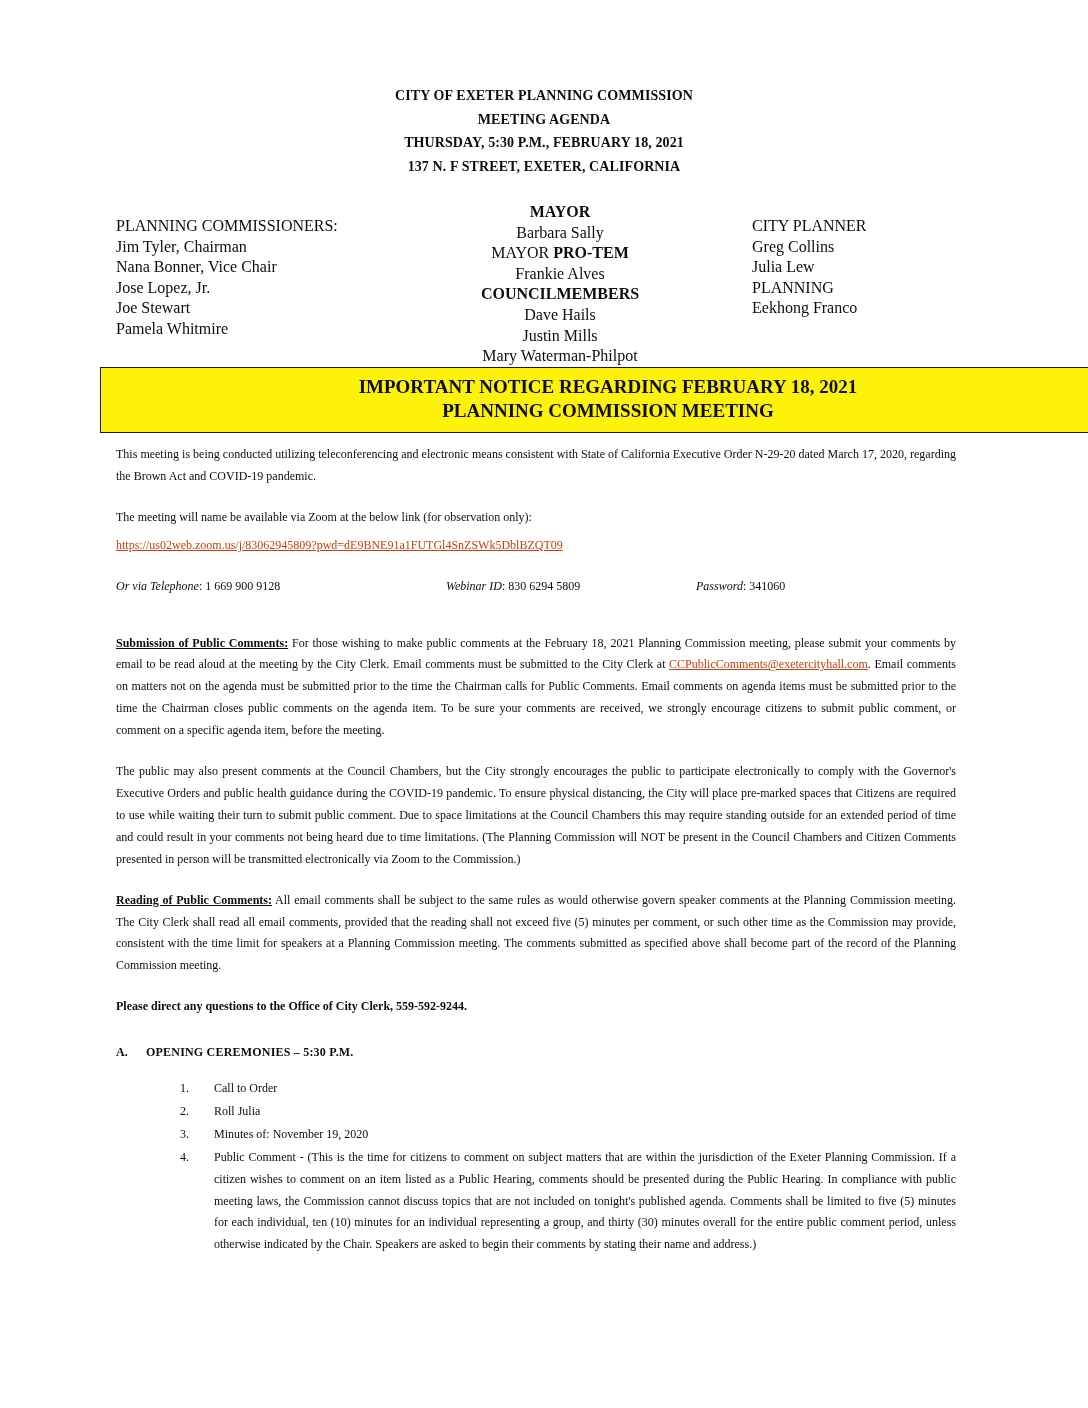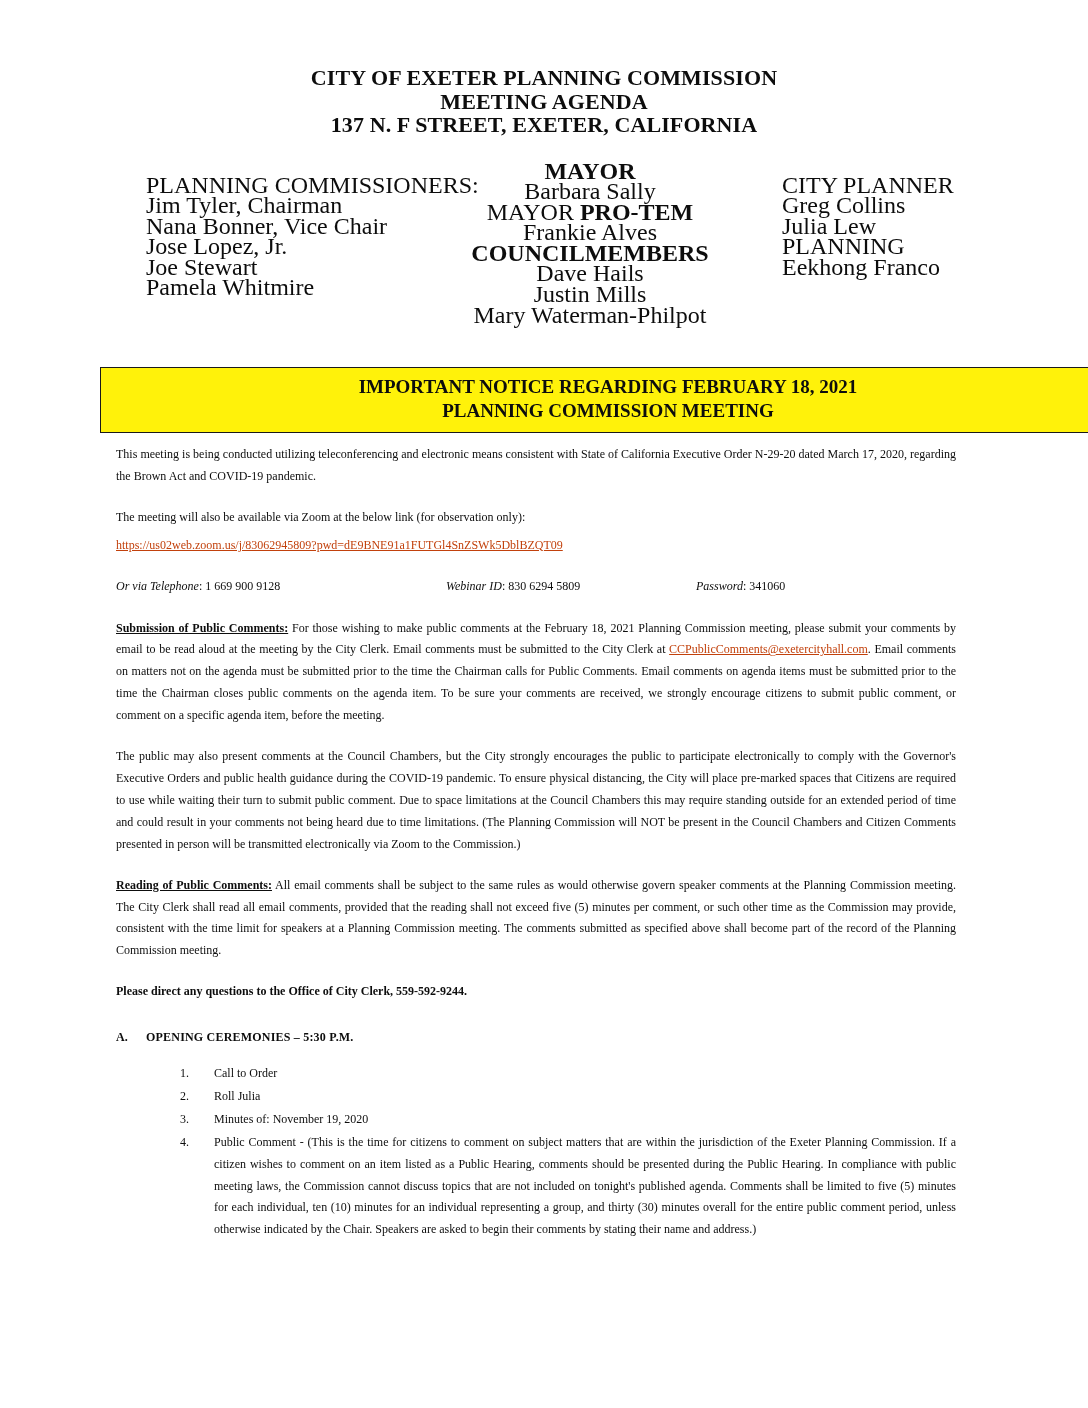--- a/index.html
+++ b/index.html
@@ -21,35 +21,34 @@
     width: 1088px;
     height: 1408px;
     box-sizing: border-box;
     padding: 0;
   }
 
   
   .doc-header {
     text-align: center;
     font-weight: bold;
-    font-size: 22px;
+    font-size: 14px;
     line-height: 23.5px;
     letter-spacing: 0.1px;
-    padding-top: 66px;
+    padding-top: 84px;
   }
   .doc-header div { white-space: nowrap; }
 
   
   .officials {
     position: relative;
     margin-top: 24px;
     height: 150px;
-    font-size: 24px;
+    font-size: 16px;
     line-height: 20.6px;
-    margin-left: 30px;
   }
   .col {
     position: absolute;
     top: 0;
   }
   .col-left  { left: 116px;  text-align: left; width: 330px; }
   .col-mid   { left: 420px;  text-align: center; width: 280px; padding-top: 0; }
   .col-right { left: 752px;  text-align: left; width: 300px; padding-top: 14px; }
   .col-left  .row { white-space: nowrap; }
   .col-mid   .row { white-space: nowrap; }
@@ -86,21 +85,21 @@
   .para { margin: 0 0 19px 0; }
   .para.tight { margin-bottom: 6px; }
   .para.justify { text-align: justify; }
   .lead { font-weight: bold; text-decoration: underline; }
   .link {
     color: #c2410c;
     text-decoration: underline;
     word-break: break-all;
   }
   .tele-line {
-    margin: 0 0 20px 0;
+    margin: 0 0 35px 0;
     white-space: nowrap;
   }
   .tele-line .ital { font-style: italic; }
   .tele-seg { display: inline-block; }
   .seg-phone { width: 330px; }
   .seg-webinar { width: 250px; }
 
   .questions {
     font-weight: bold;
     margin: 0 0 24px 0;
@@ -137,20 +136,21 @@
   }
 </style>
 </head>
 <body>
 
 <div class="page">
 
   <div class="doc-header">
     <div>CITY OF EXETER PLANNING COMMISSION</div>
     <div>MEETING AGENDA</div>
+    <div>THURSDAY, 5:30 P.M., FEBRUARY 18, 2021</div>
     <div>137 N. F STREET, EXETER, CALIFORNIA</div>
   </div>
 
   <div class="officials">
 
     <div class="col col-left">
       <div class="spacer"></div>
       <div class="row">PLANNING COMMISSIONERS:</div>
       <div class="row">Jim Tyler, Chairman</div>
       <div class="row">Nana Bonner, Vice Chair</div>
@@ -181,21 +181,21 @@
 
   <div class="notice-banner">
     <div>IMPORTANT NOTICE REGARDING FEBRUARY 18, 2021</div>
     <div>PLANNING COMMISSION MEETING</div>
   </div>
 
   <div class="body-area">
 
     <p class="para justify">This meeting is being conducted utilizing teleconferencing and electronic means consistent with State of California Executive Order N-29-20 dated March 17, 2020, regarding the Brown Act and COVID-19 pandemic.</p>
 
-    <p class="para tight">The meeting will also be available via Zoom at the below link (for observation only):</p>
+    <p class="para tight">The meeting will name be available via Zoom at the below link (for observation only):</p>
 
     <p class="para">
       <a href="#" class="link">https://us02web.zoom.us/j/83062945809?pwd=dE9BNE91a1FUTGl4SnZSWk5DblBZQT09</a>
     </p>
 
     <p class="tele-line">
       <span class="tele-seg seg-phone"><span class="ital">Or via Telephone</span><span>: 1 669 900 9128</span></span><span class="tele-seg seg-webinar"><span class="ital">Webinar ID</span><span>: 830 6294 5809</span></span><span class="tele-seg"><span class="ital">Password</span><span>: 341060</span></span>
     </p>
 
     <p class="para justify"><span class="lead">Submission of Public Comments:</span><span> For those wishing to make public comments at the February 18, 2021 Planning Commission meeting, please submit your comments by email to be read aloud at the meeting by the City Clerk. Email comments must be submitted to the City Clerk at </span><a href="#" class="link">CCPublicComments@exetercityhall.com</a><span>. Email comments on matters not on the agenda must be submitted prior to the time the Chairman calls for Public Comments. Email comments on agenda items must be submitted prior to the time the Chairman closes public comments on the agenda item. To be sure your comments are received, we strongly encourage citizens to submit public comment, or comment on a specific agenda item, before the meeting.</span></p>

